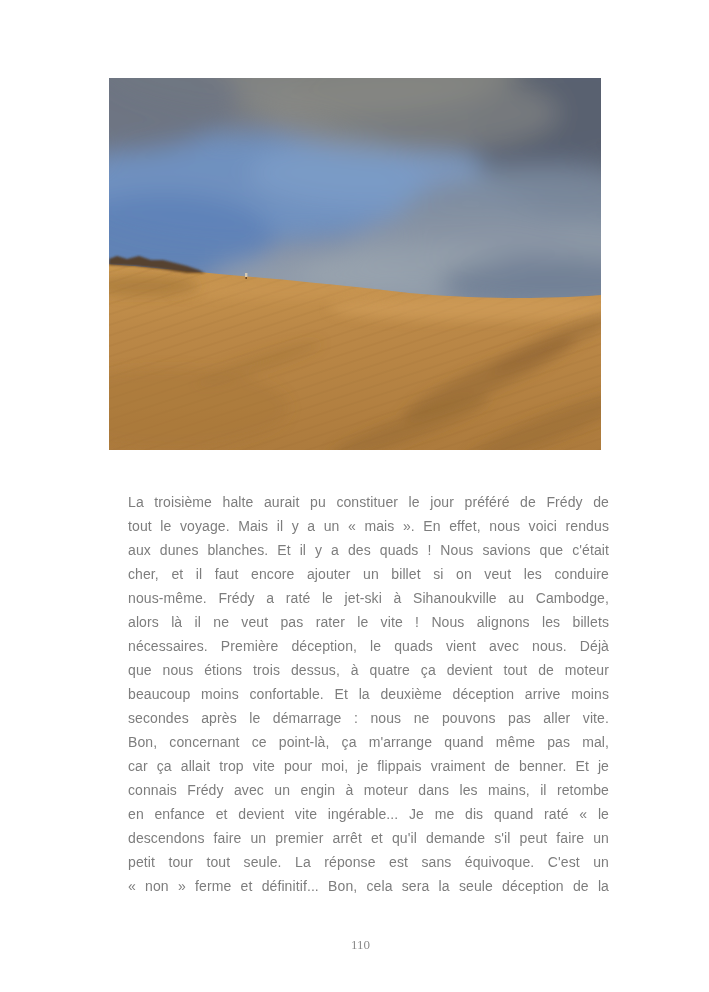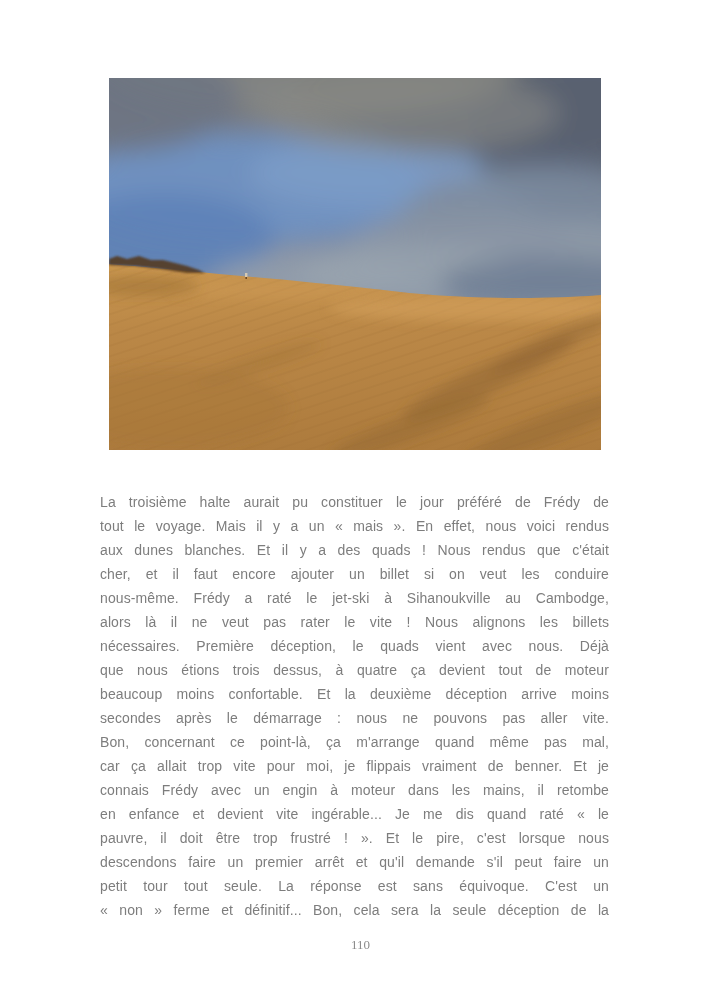--- a/index.html
+++ b/index.html
@@ -26,20 +26,21 @@
     letter-spacing:0.1px;
   }
   .line {
     text-align:justify;
     text-align-last:justify;
     -moz-text-align-last:justify;
     text-justify:inter-word;
     height:24px;
     overflow:hidden;
     white-space:nowrap;
+    margin-left:28px;
   }
   .page-number {
     position:absolute;
     left:12px; right:0; top:937px;
     text-align:center;
     font-family:"Liberation Serif","DejaVu Serif",serif;
     font-size:13px;
     color:#8b8b8b;
   }
 </style>
@@ -130,33 +131,32 @@
           <rect x="136" y="195" width="2.4" height="4" fill="#d8cab2"></rect>
           <rect x="136.4" y="199" width="1.6" height="2" fill="#6b4a26"></rect>
         </g>
       </g>
     </svg>
   </figure>
 
   <div class="paragraph">
     <div class="line">La troisième halte aurait pu constituer le jour préféré de Frédy de</div>
     <div class="line">tout le voyage. Mais il y a un « mais ». En effet, nous voici rendus</div>
-    <div class="line">aux dunes blanches. Et il y a des quads ! Nous rendus que c'était</div>
+    <div class="line">aux dunes blanches. Et il y a des quads ! Nous savions que c'était</div>
     <div class="line">cher, et il faut encore ajouter un billet si on veut les conduire</div>
     <div class="line">nous-même. Frédy a raté le jet-ski à Sihanoukville au Cambodge,</div>
     <div class="line">alors là il ne veut pas rater le vite ! Nous alignons les billets</div>
     <div class="line">nécessaires. Première déception, le quads vient avec nous. Déjà</div>
     <div class="line">que nous étions trois dessus, à quatre ça devient tout de moteur</div>
     <div class="line">beaucoup moins confortable. Et la deuxième déception arrive moins</div>
     <div class="line">secondes après le démarrage : nous ne pouvons pas aller vite.</div>
     <div class="line">Bon, concernant ce point-là, ça m'arrange quand même pas mal,</div>
     <div class="line">car ça allait trop vite pour moi, je flippais vraiment de benner. Et je</div>
     <div class="line">connais Frédy avec un engin à moteur dans les mains, il retombe</div>
     <div class="line">en enfance et devient vite ingérable... Je me dis quand raté « le</div>
-    <div class="line">pauvre, il doit être trop frustré ! ». Et le pire, c'est lorsque nous</div>
     <div class="line">descendons faire un premier arrêt et qu'il demande s'il peut faire un</div>
     <div class="line">petit tour tout seule. La réponse est sans équivoque. C'est un</div>
     <div class="line">« non » ferme et définitif... Bon, cela sera la seule déception de la</div>
   </div>
 
   <div class="page-number">110</div>
 
 </div>
 
 </body></html>

